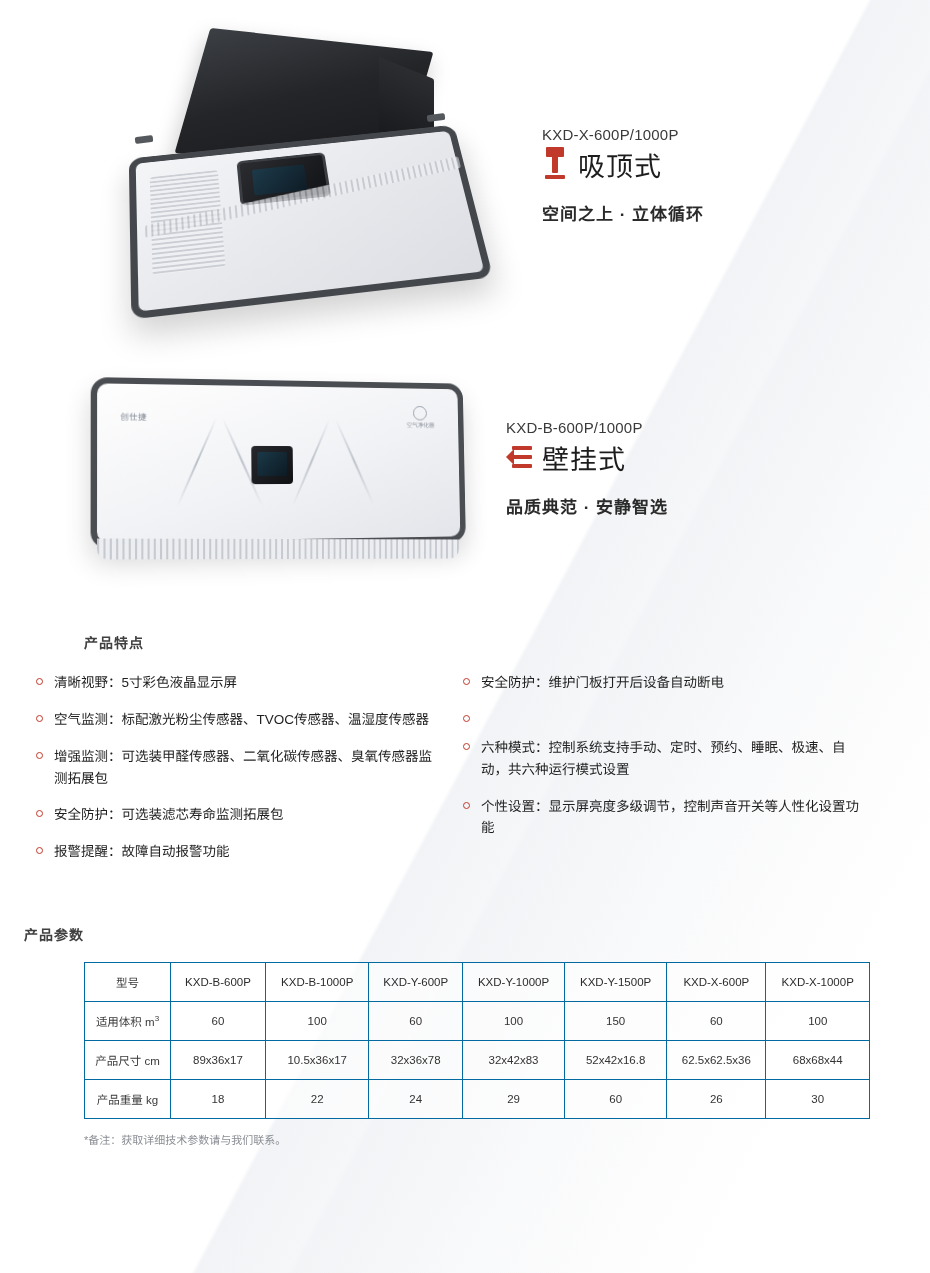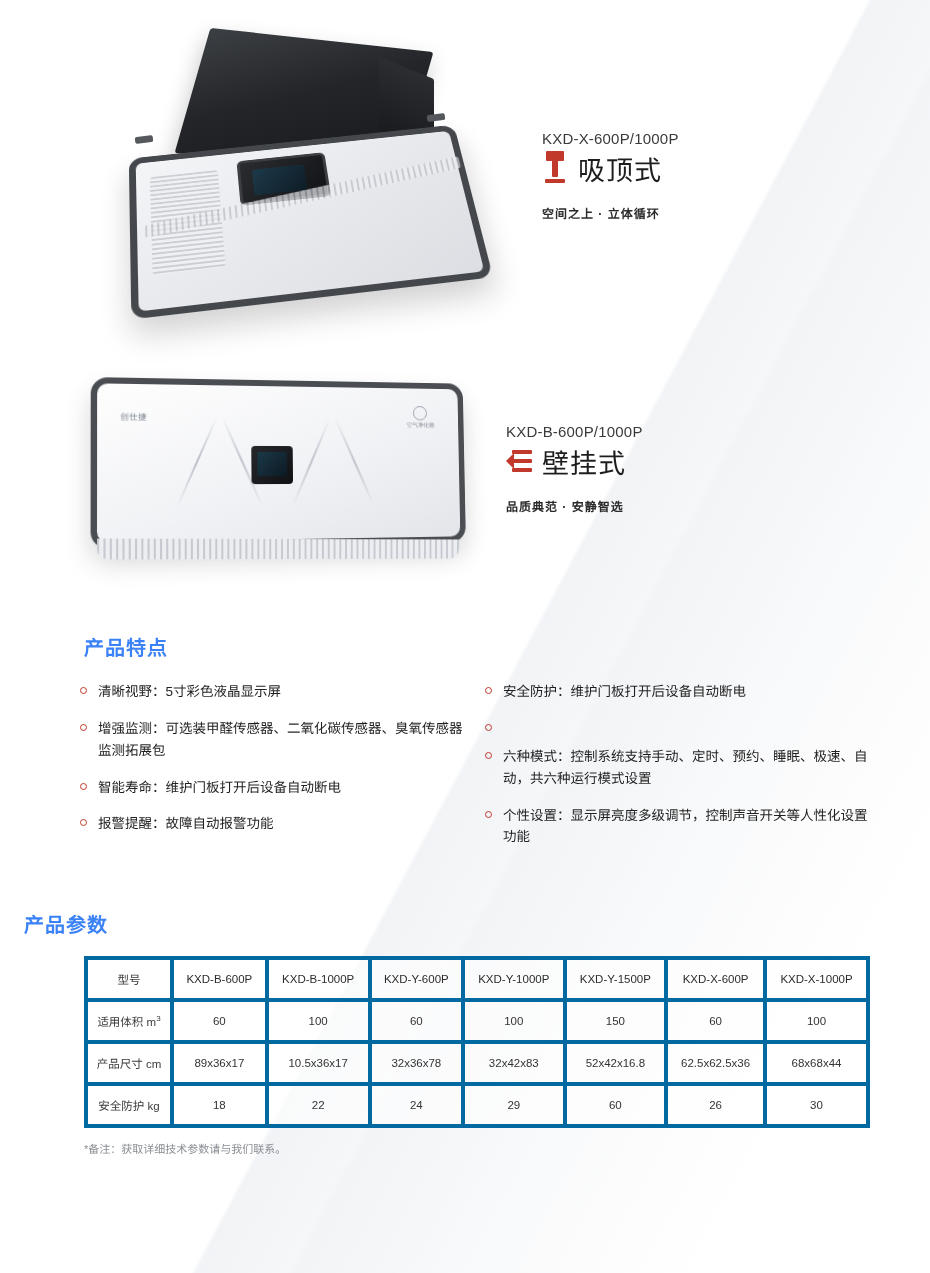--- a/index.html
+++ b/index.html
@@ -56,21 +56,21 @@
     gap: 10px;
   }
   .type-name {
     font-size: 27px;
     font-weight: normal;
     color: #1d1d1d;
     letter-spacing: 1px;
   }
   .tagline {
     margin-top: 16px;
-    font-size: 12px;
+    font-size: 17px;
     color: #2a2a2a;
     font-weight: bold;
     letter-spacing: 1px;
   }
   .marker {
     width: 26px;
     height: 34px;
     position: relative;
     flex: none;
   }
@@ -245,32 +245,32 @@
     position: absolute;
     left: 6px; bottom: -14px;
     width: 368px; height: 20px;
     background: repeating-linear-gradient(90deg, #c6c9cf 0 2px, #eceef1 2px 6px);
     border-radius: 0 0 10px 10px;
     transform: perspective(900px) rotateY(11deg);
   }
 
   
   .section-title {
-    font-size: 20px;
+    font-size: 14px;
     font-weight: bold;
-    color: #3b82f6;
+    color: #404040;
     letter-spacing: 1px;
     padding-left: 84px;
   }
   #features-title { margin-top: 54px; }
   #specs-title { margin-top: 46px; padding-left: 24px; }
 
   .features {
     display: flex;
-    padding: 20px 60px 0 80px;
+    padding: 20px 60px 0 36px;
     gap: 20px;
   }
   .feature-col { flex: 1; }
   .feature-item {
     display: flex;
     align-items: flex-start;
     margin-bottom: 15px;
     font-size: 13.5px;
     line-height: 1.62;
     color: #333;
@@ -287,21 +287,21 @@
   
   .table-wrap { padding: 18px 60px 0 84px; }
   table.spec {
     width: 100%;
     border-collapse: collapse;
     font-size: 11.5px;
     color: #333;
     background: rgba(255,255,255,.6);
   }
   table.spec th, table.spec td {
-    border: 4px solid #0369a1;
+    border: 1px solid #0369a1;
     text-align: center;
     padding: 11px 2px;
     font-weight: normal;
     white-space: nowrap;
   }
   table.spec th:first-child, table.spec td:first-child {
     width: 86px;
     color: #3a3a3a;
   }
   table.spec thead th { color: #2c2c2c; }
@@ -387,25 +387,29 @@
 
   <div class="section-title" id="features-title">产品特点</div>
   <div class="features">
     <div class="feature-col">
       <div class="feature-item">
         <span class="feature-bullet"></span>
         <span class="feature-label">清晰视野：5寸彩色液晶显示屏</span>
       </div>
       <div class="feature-item">
         <span class="feature-bullet"></span>
+        <span class="feature-label">空气监测：标配激光粉尘传感器、TVOC传感器、温湿度传感器</span>
+      </div>
+      <div class="feature-item">
+        <span class="feature-bullet"></span>
         <span class="feature-label">增强监测：可选装甲醛传感器、二氧化碳传感器、臭氧传感器监测拓展包</span>
       </div>
       <div class="feature-item">
         <span class="feature-bullet"></span>
-        <span class="feature-label">智能寿命：维护门板打开后设备自动断电</span>
+        <span class="feature-label">安全防护：可选装滤芯寿命监测拓展包</span>
       </div>
       <div class="feature-item">
         <span class="feature-bullet"></span>
         <span class="feature-label">报警提醒：故障自动报警功能</span>
       </div>
     </div>
     <div class="feature-col">
       <div class="feature-item">
         <span class="feature-bullet"></span>
         <span class="feature-label">安全防护：维护门板打开后设备自动断电</span>
@@ -454,21 +458,21 @@
           <td><span>产品尺寸 cm</span></td>
           <td>89x36x17</td>
           <td>10.5x36x17</td>
           <td>32x36x78</td>
           <td>32x42x83</td>
           <td>52x42x16.8</td>
           <td>62.5x62.5x36</td>
           <td>68x68x44</td>
         </tr>
         <tr>
-          <td><span>安全防护 kg</span></td>
+          <td><span>产品重量 kg</span></td>
           <td>18</td>
           <td>22</td>
           <td>24</td>
           <td>29</td>
           <td>60</td>
           <td>26</td>
           <td>30</td>
         </tr>
       </tbody>
     </table>

